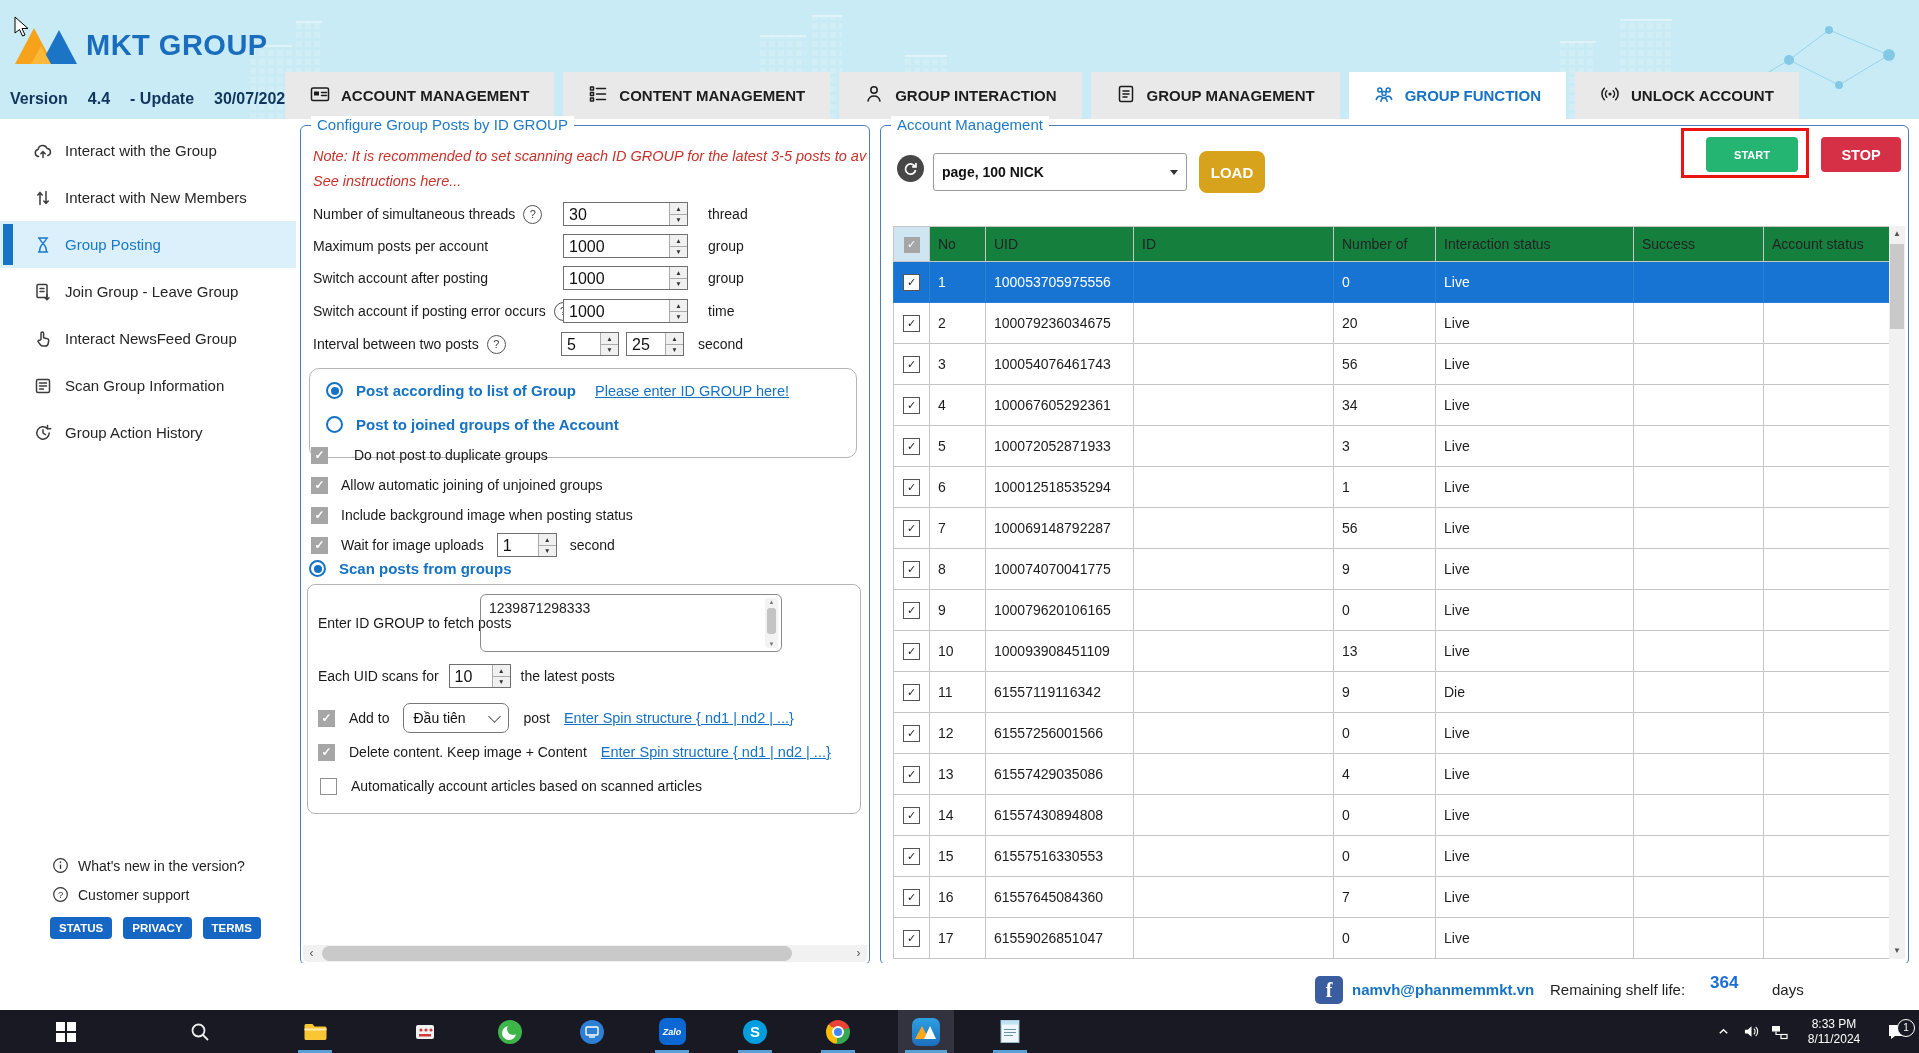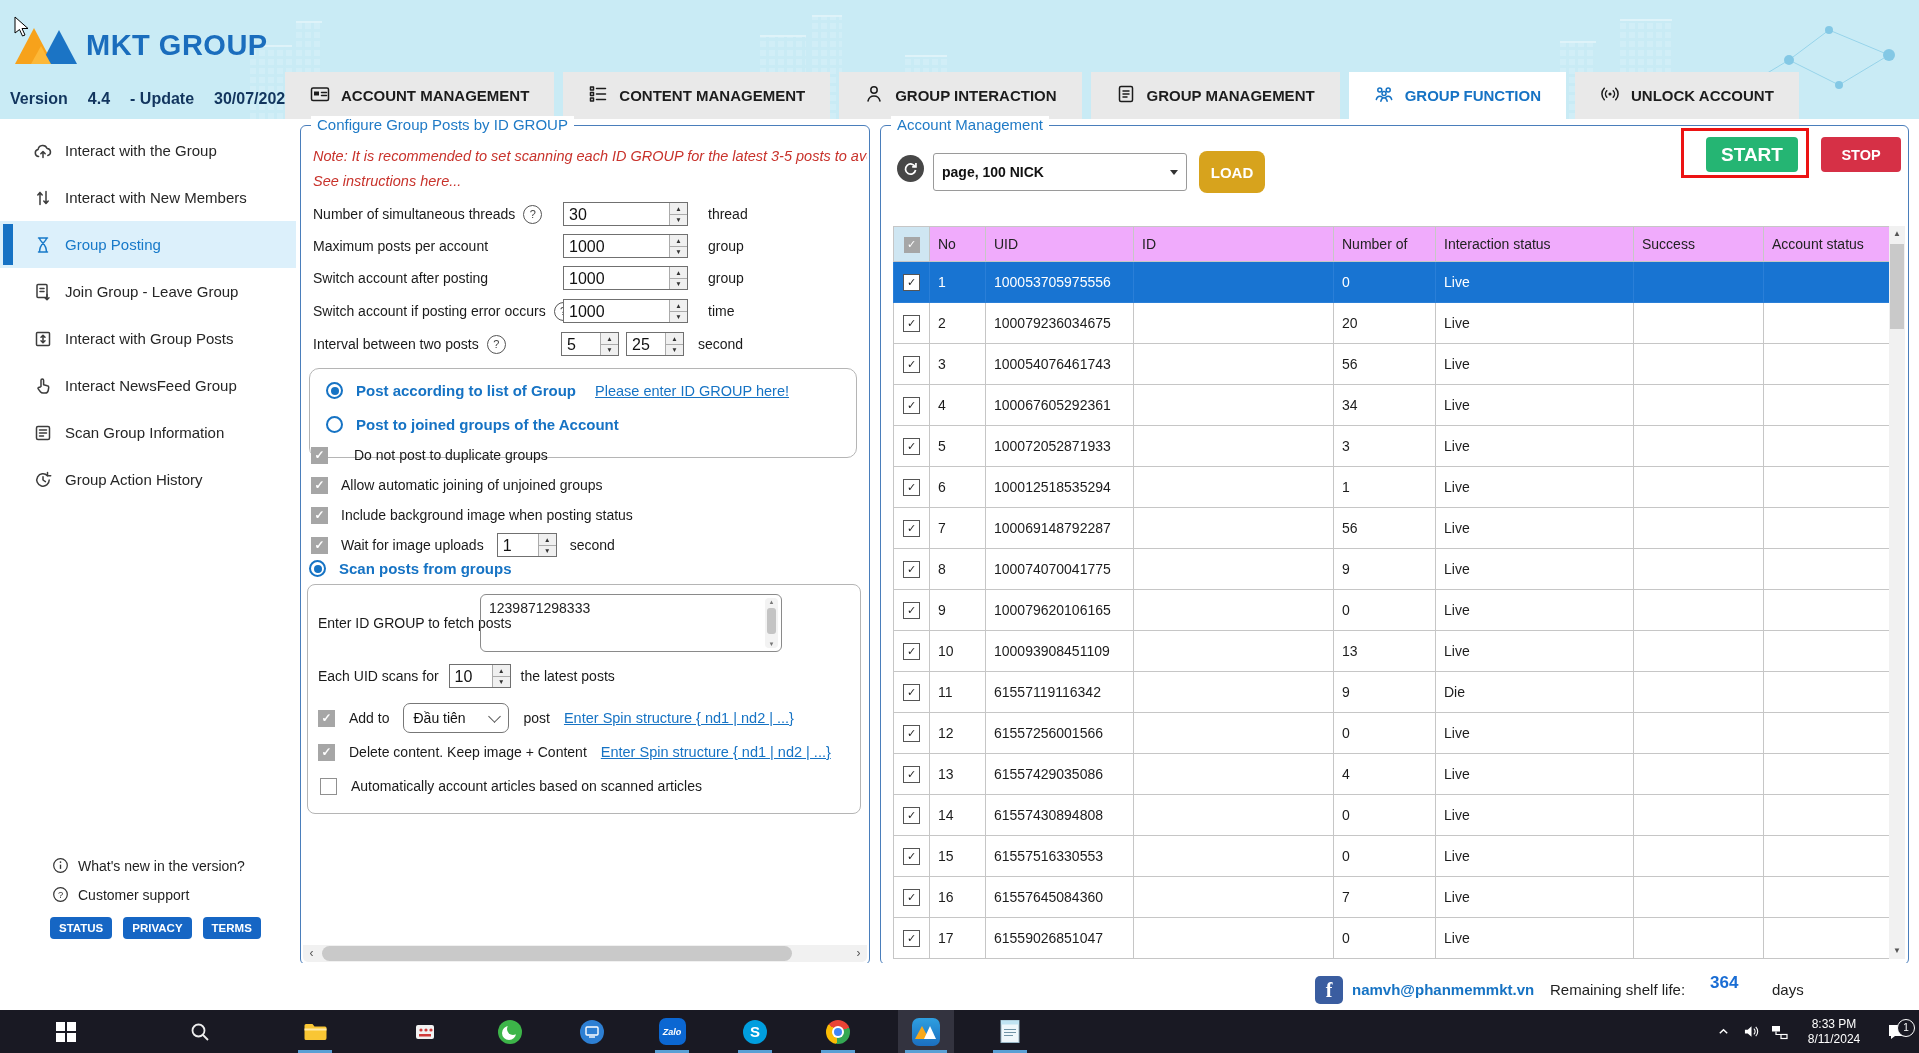--- a/index.html
+++ b/index.html
@@ -95,27 +95,27 @@
   
   .refresh{position:absolute;left:16px;top:29px;width:27px;height:27px;border-radius:50%;background:#474747;
     display:flex;align-items:center;justify-content:center;}
   .accdd{position:absolute;left:52px;top:27px;width:254px;height:38px;border:1px solid #9a9a9a;border-radius:3px;
     background:#fff;display:flex;align-items:center;justify-content:space-between;padding:0 8px;box-sizing:border-box;}
   .accdd .txt{font-size:14px;font-weight:700;color:#111;}
   .caret{width:0;height:0;border-left:4px solid transparent;border-right:4px solid transparent;border-top:5px solid #333;}
   .btn{position:absolute;display:flex;align-items:center;justify-content:center;color:#fff;font-weight:700;
     border-radius:4px;cursor:default;}
   .b-load{left:318px;top:25px;width:66px;height:42px;background:#d7a31d;border-radius:8px;font-size:15px;}
-  .b-start{left:825px;top:11px;width:92px;height:35px;background:#25b573;font-size:19px;}
+  .b-start{left:825px;top:11px;width:92px;height:35px;background:#25b573;font-size:11px;}
   .b-stop{left:940px;top:11px;width:80px;height:35px;background:#d63046;font-size:14.5px;}
   .redrect{position:absolute;left:800px;top:2px;width:128px;height:50px;border:3px solid #ec1313;box-sizing:border-box;}
   .tblwrap{position:absolute;left:12px;top:100px;width:996px;}
   table{border-collapse:collapse;table-layout:fixed;width:996px;font-size:14px;color:#1c1c1c;}
   th,td{border:1px solid #c6c6c6;padding:0 8px;text-align:left;font-weight:400;overflow:hidden;white-space:nowrap;}
-  thead th{height:34px;color:#222;background:#f0abfc;}
+  thead th{height:34px;color:#222;background:#15803d;}
   tbody td{height:40px;}
   th.cchk{background:#cfe6f2;text-align:center;padding:0;}
   td.cchk{text-align:center;padding:0;}
   .hdr-chk{width:16px;height:16px;background:#a6a6a6;color:#fff;font-size:11px;display:inline-flex;
     align-items:center;justify-content:center;}
   .tbl-check{width:15px;height:15px;border:1.5px solid #555;background:#fff;color:#222;font-size:11px;
     display:inline-flex;align-items:center;justify-content:center;box-sizing:content-box;}
   tr.selected td{background:#1874d2;color:#fff;border-color:#2a7fd8;}
   .vsb{position:absolute;left:1008px;top:100px;width:16px;height:733px;background:#f1f1f1;}
   .vsb .a{position:absolute;left:0;right:0;text-align:center;font-size:8px;color:#555;height:16px;line-height:16px;}
@@ -273,29 +273,20 @@
               <rect x="4" y="2.5" width="10" height="13" rx="1"></rect>
               <path d="M7 6.5h4M7 9.5h4"></path>
               <path d="M14 12.5v5M12 15.7l2 2 2-2"></path>
             </svg>
           </span>
           <span>Join Group - Leave Group</span>
         </div>
         <div class="side-item">
           <span style="display:flex;">
             <svg viewBox="0 0 20 20" width="20" height="20" fill="none" stroke="currentColor" stroke-width="1.5" stroke-linecap="round" stroke-linejoin="round">
-              <rect x="3.5" y="3.5" width="13" height="13" rx="1"></rect>
-              <path d="M10 6.5v7M8 8.2 10 6.2l2 2M8 11.8l2 2 2-2"></path>
-            </svg>
-          </span>
-          <span>Interact with Group Posts</span>
-        </div>
-        <div class="side-item">
-          <span style="display:flex;">
-            <svg viewBox="0 0 20 20" width="20" height="20" fill="none" stroke="currentColor" stroke-width="1.5" stroke-linecap="round" stroke-linejoin="round">
               <path d="M8 10.5V4.3a1.3 1.3 0 0 1 2.6 0v4.5l3.7.9c1 .2 1.6 1 1.4 2l-.5 2.8a3 3 0 0 1-3 2.5h-2.1a3.4 3.4 0 0 1-2.7-1.3l-2.2-2.8c-.7-.9.5-2.1 1.5-1.5z"></path>
             </svg>
           </span>
           <span>Interact NewsFeed Group</span>
         </div>
         <div class="side-item">
           <span style="display:flex;">
             <svg viewBox="0 0 20 20" width="20" height="20" fill="none" stroke="currentColor" stroke-width="1.5" stroke-linecap="round" stroke-linejoin="round">
               <rect x="3.5" y="3.5" width="13" height="13" rx="1.5"></rect>
               <path d="M6.5 7h7M6.5 10h7M6.5 13h4"></path>

